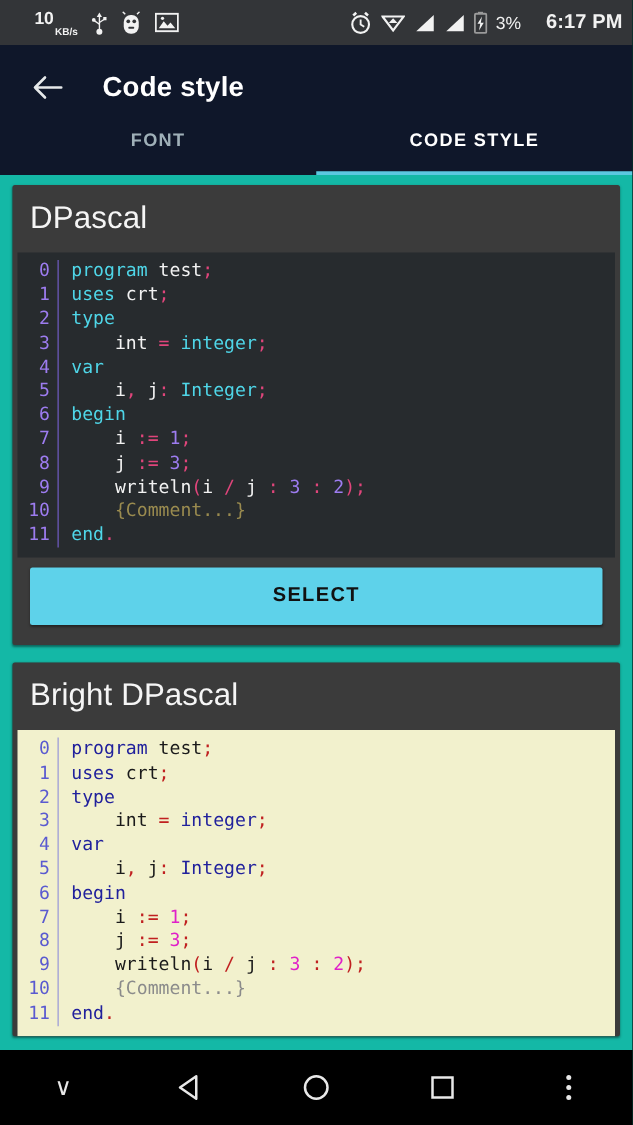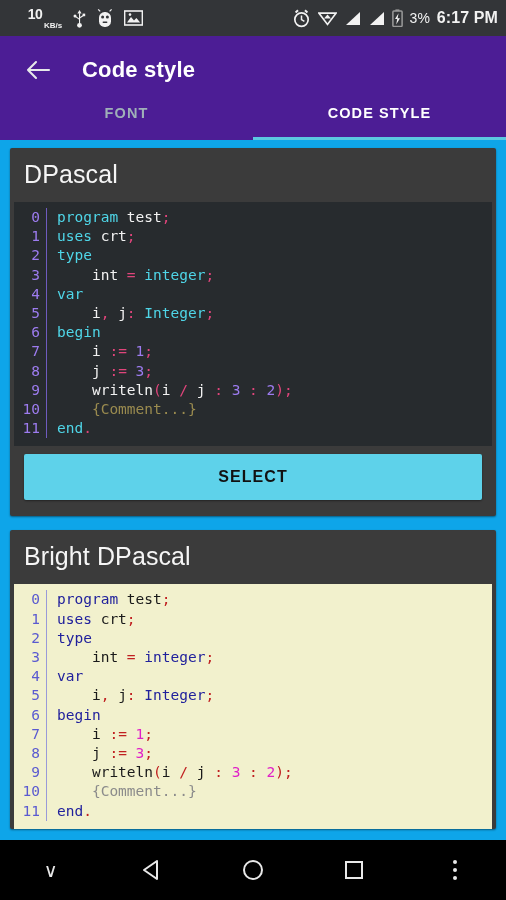--- a/index.html
+++ b/index.html
@@ -16,44 +16,44 @@
     height:36px; background:#333538; display:flex; align-items:center;
     padding:0 8px; color:#f2f2f2;
   }
   .sb-left{ display:flex; align-items:center; gap:11px; }
   .sb-right{ display:flex; align-items:center; gap:7px; margin-left:auto; }
   .netspeed{ display:flex; flex-direction:column; align-items:center; line-height:1; }
   .netspeed .num{ font-size:14px; font-weight:bold; letter-spacing:-.3px; }
   .netspeed .unit{ font-size:8px; font-weight:bold; margin-top:1px;padding-left:36px; }
   .sb-icon{ display:block; }
   .sb-pct{ font-size:14px; font-weight:normal; }
-  .sb-time{ font-size:16px; font-weight:bold; letter-spacing:.1px; margin-left:0; }
-
-  
-  .appbar{ background:#4c1d95; height:104px; position:relative; }
+  .sb-time{ font-size:16px; font-weight:bold; letter-spacing:.1px; margin-left:13px; }
+
+  
+  .appbar{ background:#0f172a; height:104px; position:relative; }
   .appbar-row{ display:flex; align-items:center; height:68px; padding-left:14px; }
   .back-btn{ width:48px; height:48px; display:flex; align-items:center; justify-content:center; cursor:pointer; }
   .page-title{ color:#fff; font-size:22px; font-weight:bold; margin-left:20px; letter-spacing:.2px; }
 
   .tabs{ display:flex; height:36px; }
   .tab{
     flex:1; display:flex; align-items:center; justify-content:center;
     font-size:14.5px; font-weight:bold; letter-spacing:1.1px; cursor:pointer;
     position:relative; padding-bottom:18px;
   }
   .tab.inactive{ color:#9fb0b8; }
   .tab.active{ color:#ffffff; }
   .tab-indicator{
     position:absolute; bottom:0; left:0; right:0; height:3px; background:#5bc8e0;
   }
 
   
   .content{
     position:absolute; top:140px; bottom:60px; left:0; right:0;
-    background:#0ea5e9; overflow:hidden; padding:8px 10px 4px 10px;
+    background:#14b8a6; overflow:hidden; padding:8px 10px 4px 10px;
   }
   .card{
     background:#3b3b3b; border-radius:2px; margin-bottom:14px;
     box-shadow:0 1px 2px rgba(0,0,0,.45);
     padding:0; overflow:hidden;
   }
   .card-title{
     color:#f5f5f5; font-size:25px; font-weight:normal;
     padding:12px 14px 13px 14px; letter-spacing:.1px;
   }

